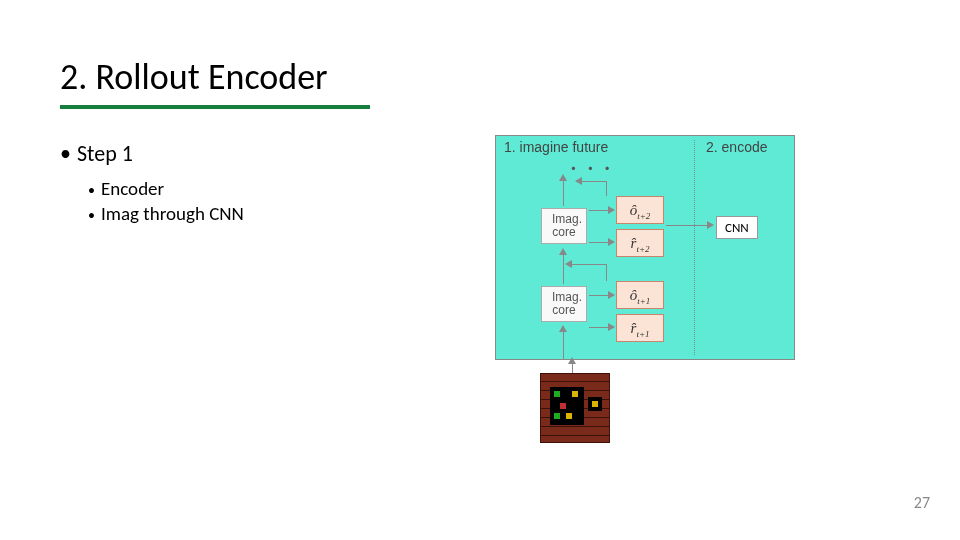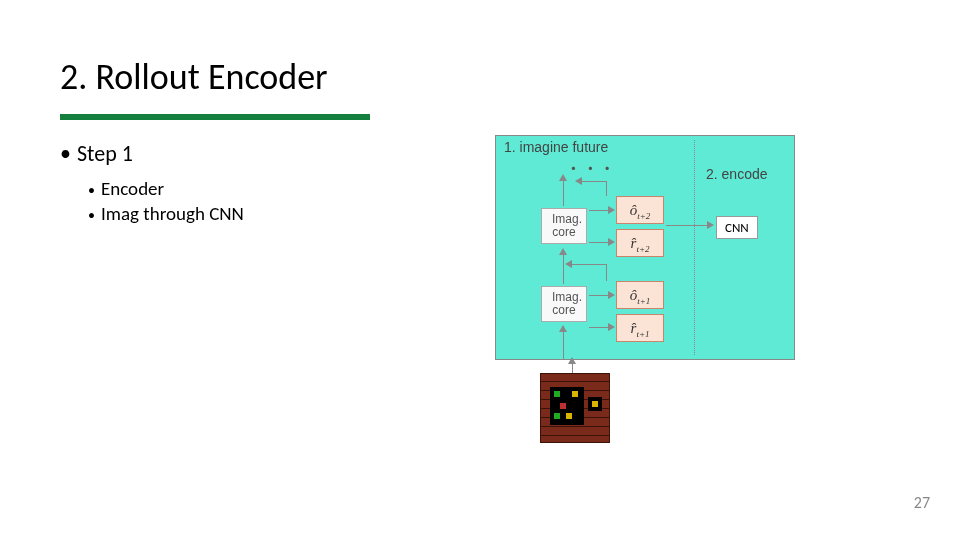--- a/index.html
+++ b/index.html
@@ -11,22 +11,22 @@
     font-family: "Calibri", "Segoe UI", Arial, sans-serif;
     color: #000;
     position: relative;
   }
   .title {
     position: absolute;
     left: 60px;
     top: 55px;
     font-size: 36px;
     font-weight: 400;
-    border-bottom: 6px solid #15803d;
-    padding-bottom: 15px;
+    border-bottom: 4px solid #15803d;
+    padding-bottom: 6px;
     width: 310px;
   }
   .content {
     position: absolute;
     left: 60px;
     top: 140px;
     font-size: 22px;
   }
   .b1 {
     display: flex;
@@ -61,21 +61,21 @@
     height: 215px;
     border-left: 1px dotted #888;
   }
   .lab {
     position: absolute;
     font-size: 14px;
     color: #444;
     font-family: Arial, sans-serif;
   }
   .imagine { left: 8px; top: 3px; }
-  .encode { left: 210px; top: 3px; margin-top: 27px; }
+  .encode { left: 210px; top: 3px; }
   .core {
     position: absolute;
     border: 1px solid #aaa;
     background: #f9f9f9;
     font-size: 12px;
     color: #555;
     text-align: center;
     width: 46px;
     padding: 4px 10px;
     line-height: 1.1;

